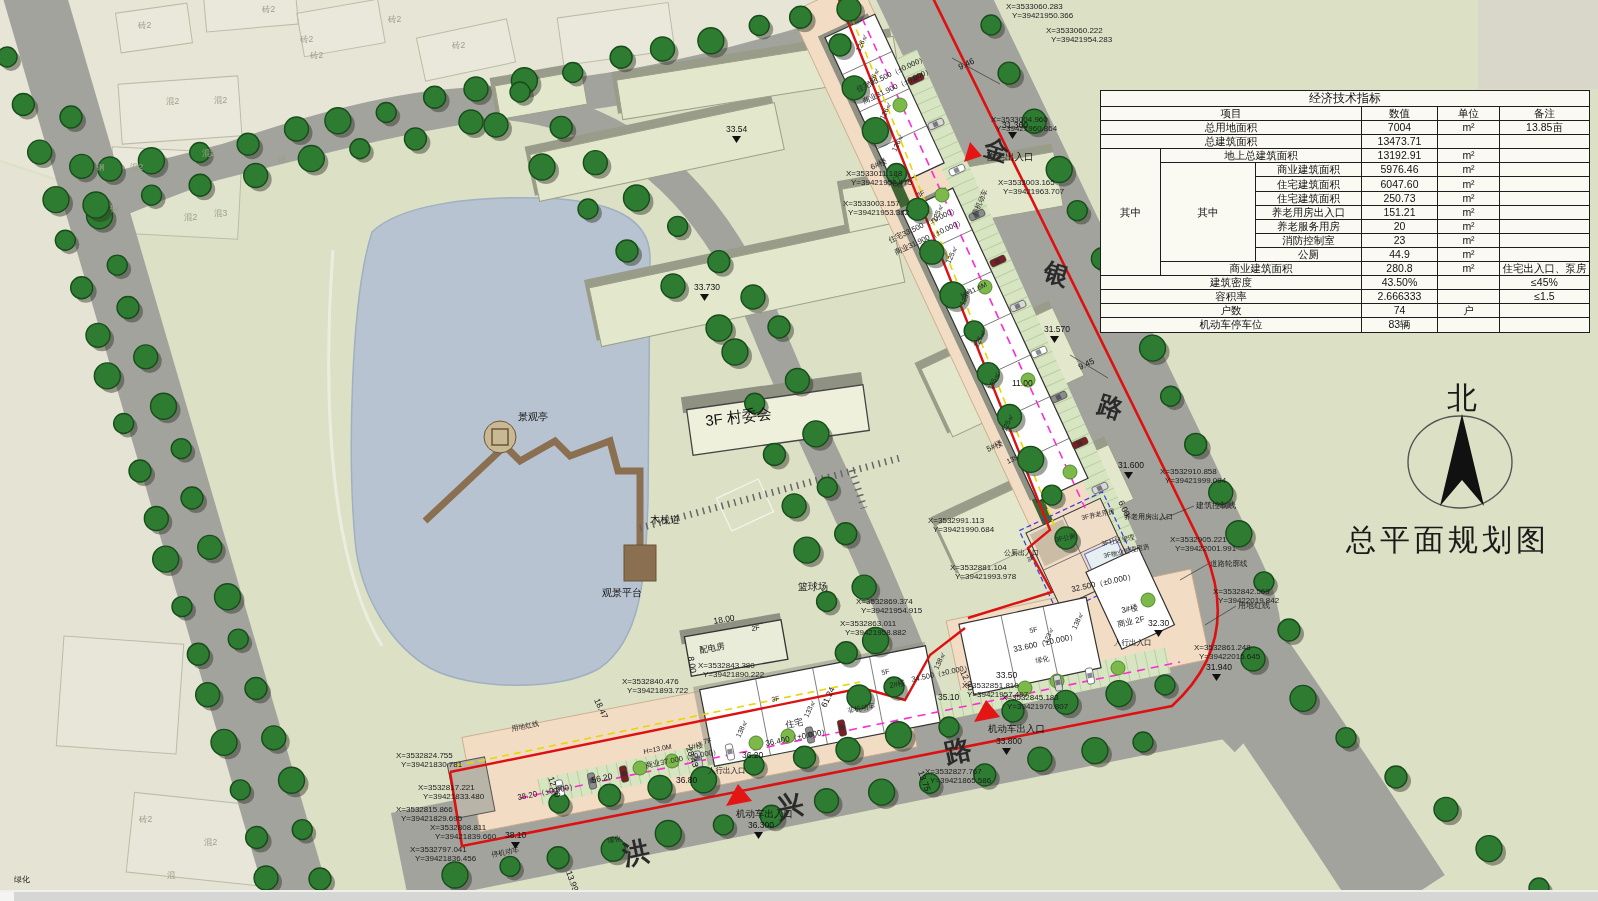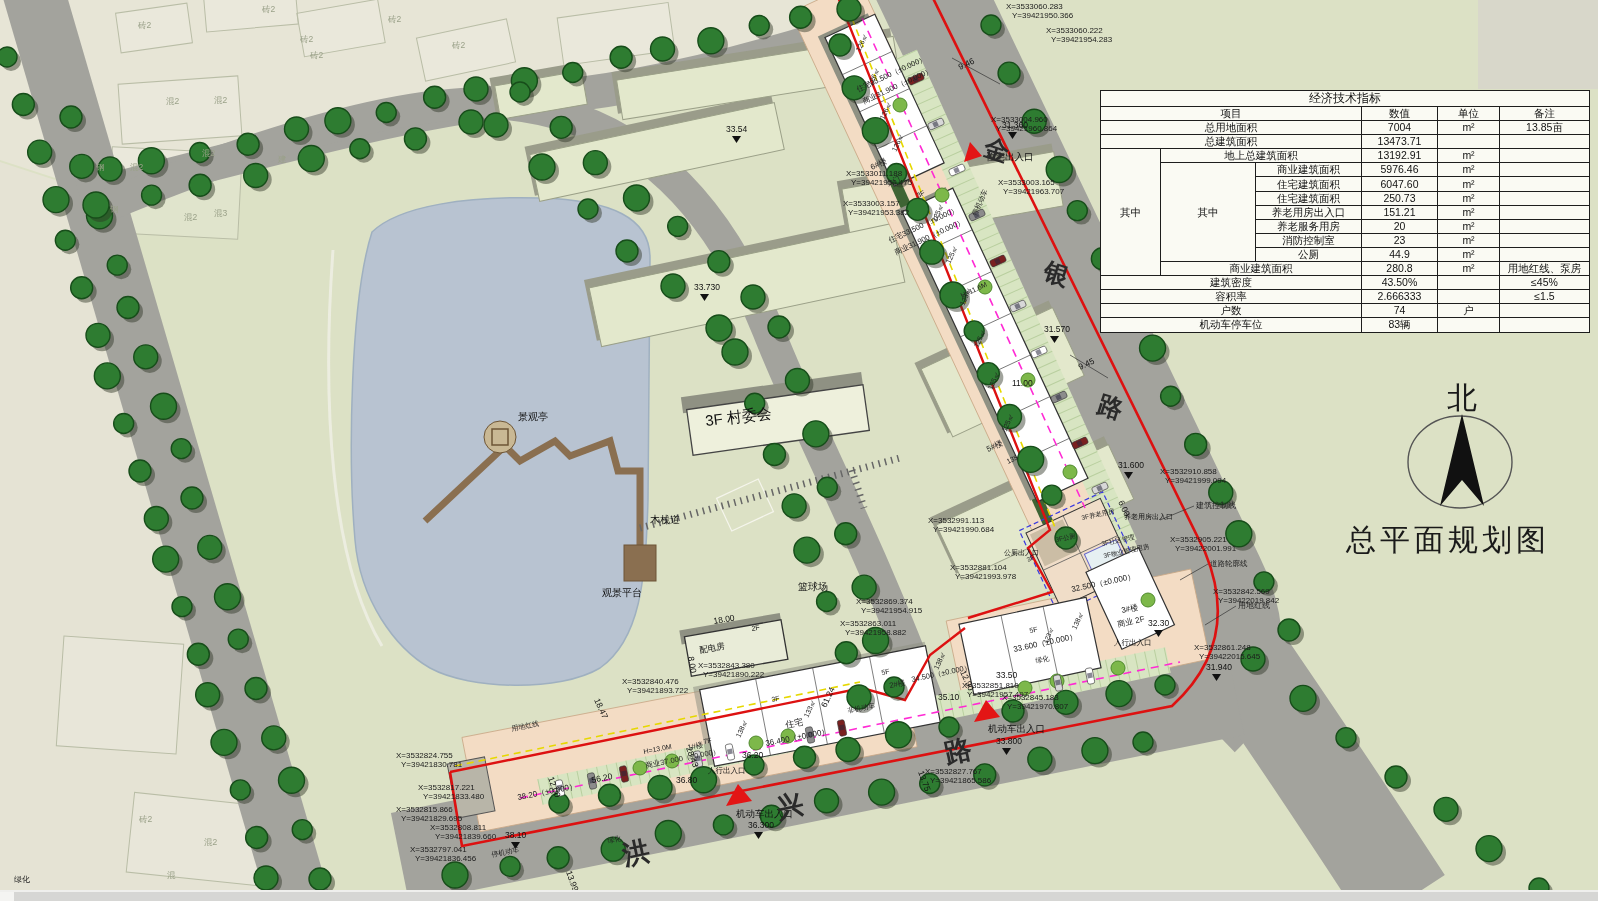--- a/index.html
+++ b/index.html
@@ -847,21 +847,21 @@
         <tr>
           <td>公厕</td>
           <td>44.9</td>
           <td>m²</td>
           <td></td>
         </tr>
         <tr>
           <td colspan="2">商业建筑面积</td>
           <td>280.8</td>
           <td>m²</td>
-          <td>用地红线、泵房</td>
+          <td>住宅出入口、泵房</td>
         </tr>
         <tr>
           <td colspan="3">建筑密度</td>
           <td>43.50%</td>
           <td></td>
           <td>≤45%</td>
         </tr>
         <tr>
           <td colspan="3">容积率</td>
           <td>2.666333</td>

